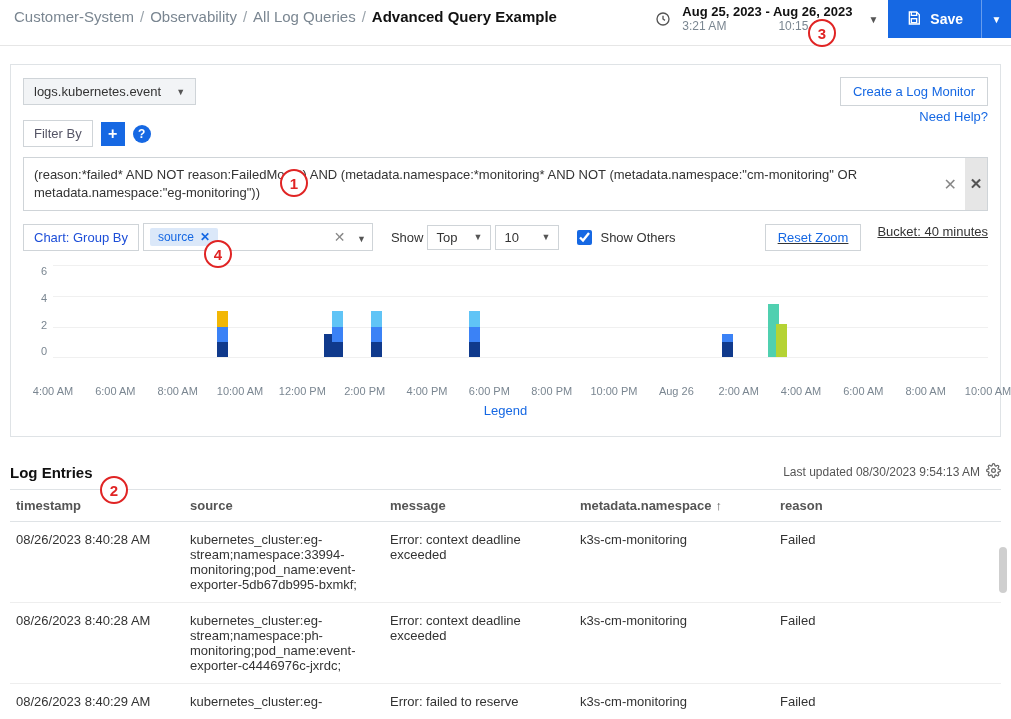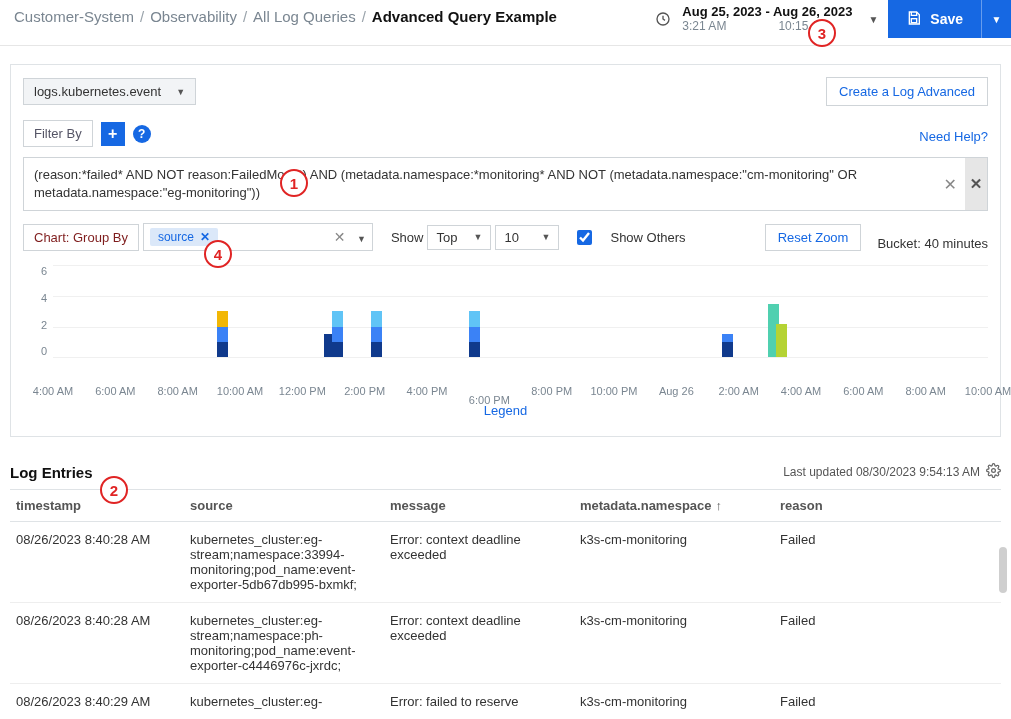--- a/index.html
+++ b/index.html
@@ -92,21 +92,21 @@
   .plus-btn {
     width: 24px; height: 24px; background: #1668e3; color: #fff;
     display: flex; align-items: center; justify-content: center;
     border: none; cursor: pointer; font-size: 16px; font-weight: 700;
   }
   .help-icon {
     width: 18px; height: 18px; border-radius: 50%; background: #1668e3; color: #fff;
     display: flex; align-items: center; justify-content: center; font-size: 12px; font-weight: 700;
   }
   .need-help {
-    position: absolute; right: 12px; top: 64px; color: #1668e3; font-size: 13px; cursor: pointer;
+    position: absolute; right: 12px; top: 44px; color: #1668e3; font-size: 13px; cursor: pointer;
   }
   .query-box {
     position: relative; margin-top: 10px;
     border: 1px solid #cfd4d8; background: #fff;
     display: flex; align-items: stretch;
   }
   .query-text {
     flex: 1; padding: 8px 30px 8px 10px; font-size: 13px; color: #333; line-height: 1.4;
     border: none; resize: none; font-family: inherit;
   }
@@ -118,43 +118,43 @@
     width: 22px; background: #e6e6e6; color: #555;
     display: flex; align-items: center; justify-content: center; cursor: pointer;
     font-size: 15px; font-weight: 600;
   }
 
   .chart-controls {
     display: flex; align-items: center; gap: 14px; margin-top: 12px;
     justify-content: space-between;
   }
   .cc-left { display: flex; align-items: center; gap: 4px; }
-  .groupby-label { border: 1px solid #cfd4d8; padding: 5px 10px; font-size: 13px; color: #7f1d1d; }
+  .groupby-label { border: 1px solid #cfd4d8; padding: 5px 10px; font-size: 13px; color: #1d4ed8; }
   .groupby-input {
     display: flex; align-items: center; gap: 6px;
     border: 1px solid #cfd4d8; padding: 4px 6px; min-width: 230px;
     justify-content: space-between;
   }
   .chip {
     display: inline-flex; align-items: center; gap: 6px;
     background: #dbe8f9; color: #1668e3;
     font-size: 12px; padding: 2px 8px; border-radius: 2px;
   }
   .chip .x { cursor: pointer; color: #1668e3; font-weight: 700; }
   .inline-caret { color: #555; font-size: 9px; margin-left: 4px; }
   .clear-x { color: #888; cursor: pointer; font-size: 14px; margin-right: 4px;}
   .show-label { font-size: 13px; color: #333; margin-left: 14px; }
   .select-box {
     display: inline-flex; align-items: center; justify-content: space-between;
     border: 1px solid #cfd4d8; padding: 4px 8px; font-size: 13px; min-width: 64px;
   }
-  .checkbox { display: inline-flex; align-items: center; gap: 18px; margin-left: 14px; font-size: 13px; }
+  .checkbox { display: inline-flex; align-items: center; gap: 8px; margin-left: 14px; font-size: 13px; }
   .checkbox input { accent-color: #1668e3; width: 15px; height: 15px; }
 
-  .cc-right { display: flex; align-items: flex-end; gap: 16px; }
+  .cc-right { display: flex; align-items: flex-start; gap: 16px; text-decoration: underline; }
   .reset-zoom { border: 1px solid #cfd4d8; color: #1668e3; background: #fff; padding: 5px 12px; font-size: 13px; cursor: pointer; }
   .bucket { font-size: 13px; color: #333; }
 
   
   .chart-wrap { margin-top: 14px; }
   .chart { position: relative; height: 120px; display: flex; }
   .yaxis { width: 30px; display: flex; flex-direction: column; justify-content: space-between; align-items: flex-end; padding-bottom: 28px; padding-right: 6px;}
   .yaxis span { font-size: 11px; color: #7a8691; }
   .plot { flex: 1; position: relative; }
   .grid { position: absolute; inset: 0; }
@@ -262,21 +262,21 @@
       </div>
     </div>
   </div>
 
   <div class="card">
     <div class="card-top">
       <div class="source-chip">
         <span>logs.kubernetes.event</span>
         <span class="chev-sm">▼</span>
       </div>
-      <button class="create-monitor">Create a Log Advanced</button>
+      <button class="create-monitor">Create a Log Monitor</button>
     </div>
 
     <div class="filter-row">
       <div class="filter-label">Filter By</div>
       <button class="plus-btn">+</button>
       <div class="help-icon">?</div>
     </div>
     <a class="need-help">Need Help?</a>
 
     <div class="query-box">
@@ -369,21 +369,21 @@
               </div>
             </div>
           <div class="xaxis" id="xaxis">
               <span class="xtick" style="left: 0%;">4:00 AM</span>
               <span class="xtick" style="left: 6.66667%;">6:00 AM</span>
               <span class="xtick" style="left: 13.3333%;">8:00 AM</span>
               <span class="xtick" style="left: 20%;">10:00 AM</span>
               <span class="xtick" style="left: 26.6667%;">12:00 PM</span>
               <span class="xtick" style="left: 33.3333%;">2:00 PM</span>
               <span class="xtick" style="left: 40%;">4:00 PM</span>
-              <span class="xtick" style="left: 46.6667%; margin-top: 9px;">6:00 PM</span>
+              <span class="xtick" style="left: 46.6667%;">6:00 PM</span>
               <span class="xtick" style="left: 53.3333%;">8:00 PM</span>
               <span class="xtick" style="left: 60%;">10:00 PM</span>
               <span class="xtick" style="left: 66.6667%;">Aug 26</span>
               <span class="xtick" style="left: 73.3333%;">2:00 AM</span>
               <span class="xtick" style="left: 80%;">4:00 AM</span>
               <span class="xtick" style="left: 86.6667%;">6:00 AM</span>
               <span class="xtick" style="left: 93.3333%;">8:00 AM</span>
               <span class="xtick" style="left: 100%;">10:00 AM</span>
             </div>
         </div>

